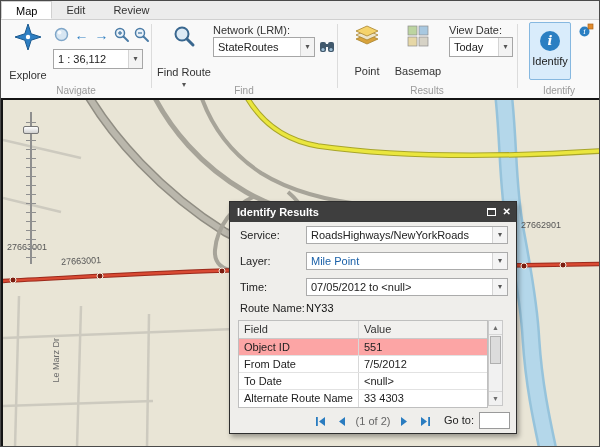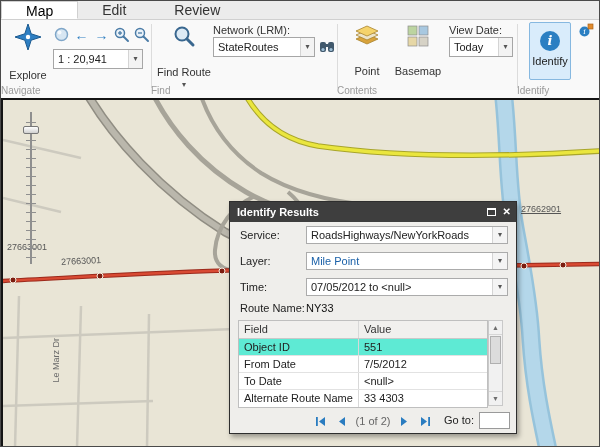--- a/index.html
+++ b/index.html
@@ -2,27 +2,27 @@
 <html><head>
 <meta charset="utf-8">
 <style>
   * { margin:0; padding:0; box-sizing:border-box; }
   html,body { background:#fff; }
   body { font-family:"Liberation Sans", sans-serif; }
   #app { position:relative; width:600px; height:447px; background:#fff; border:1px solid #4a4a4a; overflow:hidden; }
 
   
   .tabbar { position:absolute; top:0; left:0; right:0; height:19px; background:#ececec; border-bottom:1px solid #d0d0d0; display:flex; }
-  .tab { padding:0 24px; font-size:14px; line-height:18px; color:#333; cursor:default; }
+  .tab { padding:0 14px; font-size:11px; line-height:18px; color:#333; cursor:default; }
   .tab.active { background:#fff; border:1px solid #d0d0d0; border-bottom:1px solid #fff; color:#000; }
 
   
   .ribbon { position:absolute; top:19px; left:0; right:0; height:78px; background:#f9f9f9; }
   .sep { position:absolute; top:4px; height:64px; width:1px; background:#dcdcdc; }
-  .grp-label { position:absolute; bottom:2px; text-align:left; font-size:10px; color:#9a9a9a; }
+  .grp-label { position:absolute; bottom:2px; text-align:center; font-size:10px; color:#9a9a9a; }
   .rbtn { position:absolute; text-align:center; font-size:11px; color:#333; cursor:default; }
   .rbtn .lab { display:block; margin-top:16px; }
   .navicons { position:absolute; left:52px; top:6px; display:flex; gap:3px; align-items:center; }
   .navico { width:17px; height:17px; display:flex; align-items:center; justify-content:center; }
   .navchar { font-size:14px; font-weight:bold; color:#2f7fc1; line-height:1; }
   .combo { position:absolute; background:#fff; border:1px solid #a6a6a6; font-size:11px; color:#222; line-height:18px; padding:0 16px 0 4px; white-space:nowrap; overflow:hidden; }
   .combo .arr { position:absolute; right:0; top:0; bottom:0; width:14px; border-left:1px solid #d4d4d4; background:#f3f3f3; color:#555; font-size:8px; text-align:center; line-height:18px; }
   .rlabel { position:absolute; font-size:11px; color:#333; }
   .caret { font-size:8px; color:#555; display:block; margin-top:2px; }
   .btn-identify { position:absolute; left:528px; top:2px; width:42px; height:58px; background:#d9ecfb; border:1px solid #86b8e0; border-radius:2px; text-align:center; font-size:11px; color:#1b1b1b; }
@@ -51,21 +51,21 @@
   .dcombo .arr { position:absolute; right:0; top:0; bottom:0; width:15px; border-left:1px solid #d4d4d4; background:#f4f4f4; color:#555; font-size:8px; text-align:center; line-height:16px; }
   .val-blue { color:#1a60a8; }
   .rn-val { position:absolute; left:76px; color:#111; }
 
   .dtable { position:absolute; left:8px; top:118px; width:250px; border:1px solid #bfbfbf; background:#fff; border-collapse:collapse; }
   .dtable .hrow { display:flex; height:18px; background:#f1f0ee; border-bottom:1px solid #c9c9c9; color:#333; }
   .dtable .cell { padding:2px 0 0 5px; overflow:hidden; white-space:nowrap; }
   .dtable .c1 { width:120px; border-right:1px solid #d8d8d8; }
   .dtable .c2 { flex:1; }
   .dtable .drow { display:flex; height:17px; border-bottom:1px solid #e2e2e2; color:#222; background:#fff; }
-  .dtable .drow.sel { background:#5eead4; }
+  .dtable .drow.sel { background:#fca5a5; }
 
   .scrollbar { position:absolute; left:258px; top:118px; width:15px; height:86px; background:#f1f1f1; border:1px solid #c9c9c9; }
   .sb-btn { position:absolute; left:0; width:13px; height:14px; background:#f1f1f1; color:#6e6e6e; font-size:7px; text-align:center; line-height:14px; }
   .sb-up { top:0; border-bottom:1px solid #d6d6d6; }
   .sb-down { bottom:0; border-top:1px solid #d6d6d6; }
   .sb-thumb { position:absolute; left:1px; top:15px; width:11px; height:28px; background:#dcdcdc; border:1px solid #b0b0b0; }
 
   .pager { position:absolute; left:0; right:0; top:210px; height:18px; display:flex; align-items:center; justify-content:center; gap:8px; }
   .pg-btn { width:13px; height:13px; display:flex; align-items:center; justify-content:center; }
   .pg-label { color:#666; }
@@ -117,21 +117,21 @@
       <div class="navico">
         <svg width="17" height="17" viewBox="0 0 17 17">
           <circle cx="7" cy="7" r="4.5" fill="#eaf2f9" stroke="#4a7ba6" stroke-width="1.5"></circle>
           <line x1="10.5" y1="10.5" x2="15" y2="15" stroke="#4a7ba6" stroke-width="2" stroke-linecap="round"></line>
           <line x1="5" y1="7" x2="9" y2="7" stroke="#4a7ba6" stroke-width="1.3"></line>
         </svg>
       </div>
     </div>
 
     <div class="combo" style="left:52px; top:29px; width:90px; height:20px;">
-      <span>1 : 20,941</span>
+      <span>1 : 36,112</span>
       <span class="arr">▾</span>
     </div>
 
     <div class="grp-label" style="left:0; width:150px;">Navigate</div>
     <div class="sep" style="left:150px;"></div>
 
     <div class="rbtn" style="left:156px; top:4px; width:54px;">
       <svg width="24" height="24" viewBox="0 0 24 24">
         <circle cx="10" cy="10" r="6.5" fill="#dceaf5" stroke="#39678f" stroke-width="2"></circle>
         <line x1="15" y1="15" x2="21" y2="21" stroke="#39678f" stroke-width="3" stroke-linecap="round"></line>
@@ -177,21 +177,21 @@
       </svg>
       <span class="lab">Basemap</span>
     </div>
 
     <div class="rlabel" style="left:448px; top:4px;">View Date:</div>
     <div class="combo" style="left:448px; top:17px; width:64px; height:20px;">
       <span>Today</span>
       <span class="arr">▾</span>
     </div>
 
-    <div class="grp-label" style="left:336px; width:180px;">Contents</div>
+    <div class="grp-label" style="left:336px; width:180px;">Results</div>
     <div class="sep" style="left:516px;"></div>
 
     <div class="btn-identify">
       <div class="info-circle">i</div>
       <span>Identify</span>
     </div>
 
     <div style="position:absolute; left:577px; top:3px;">
       <svg width="16" height="16" viewBox="0 0 16 16">
         <circle cx="6.5" cy="8.5" r="5" fill="#2b7fc2"></circle>
@@ -239,21 +239,21 @@
         <circle cx="10" cy="180" r="3"></circle>
         <circle cx="97" cy="176" r="3"></circle>
         <circle cx="219" cy="171" r="3"></circle>
         <circle cx="521" cy="166" r="3"></circle>
         <circle cx="560" cy="165" r="3"></circle>
       </g>
     </svg>
 
     <div class="map-label" style="left:4px; top:142px;">27663001</div>
     <div class="map-label" style="left:58px; top:156px; transform:rotate(-3deg);">27663001</div>
-    <div class="map-label" style="left:518px; top:104px;text-decoration:underline;">27662901</div>
+    <div class="map-label" style="left:518px; top:120px;">27662901</div>
     <div class="map-label vertical" style="left:48px; top:238px;">Le Marz Dr</div>
 
     <div class="slider">
       <div class="ticks"></div>
       <div class="track"></div>
       <div class="handle"></div>
     </div>
 
     <div class="dialog">
       <div class="dlg-title">

